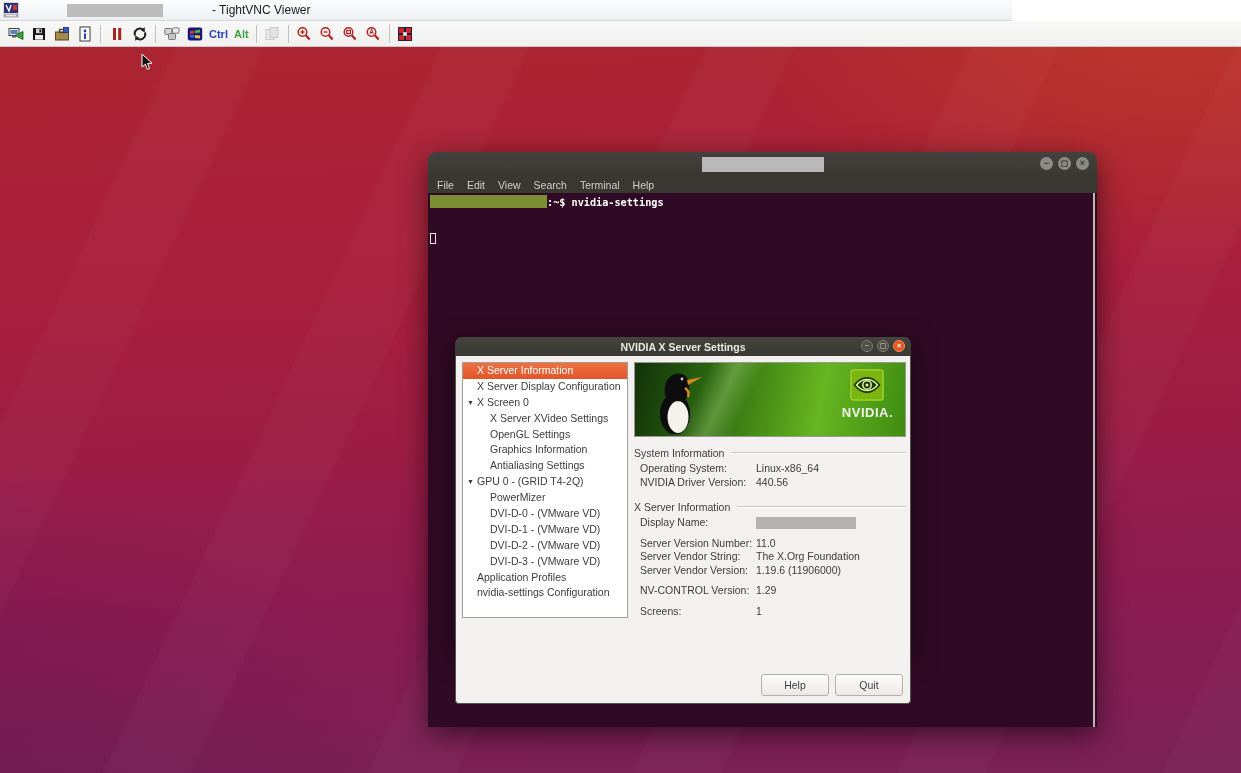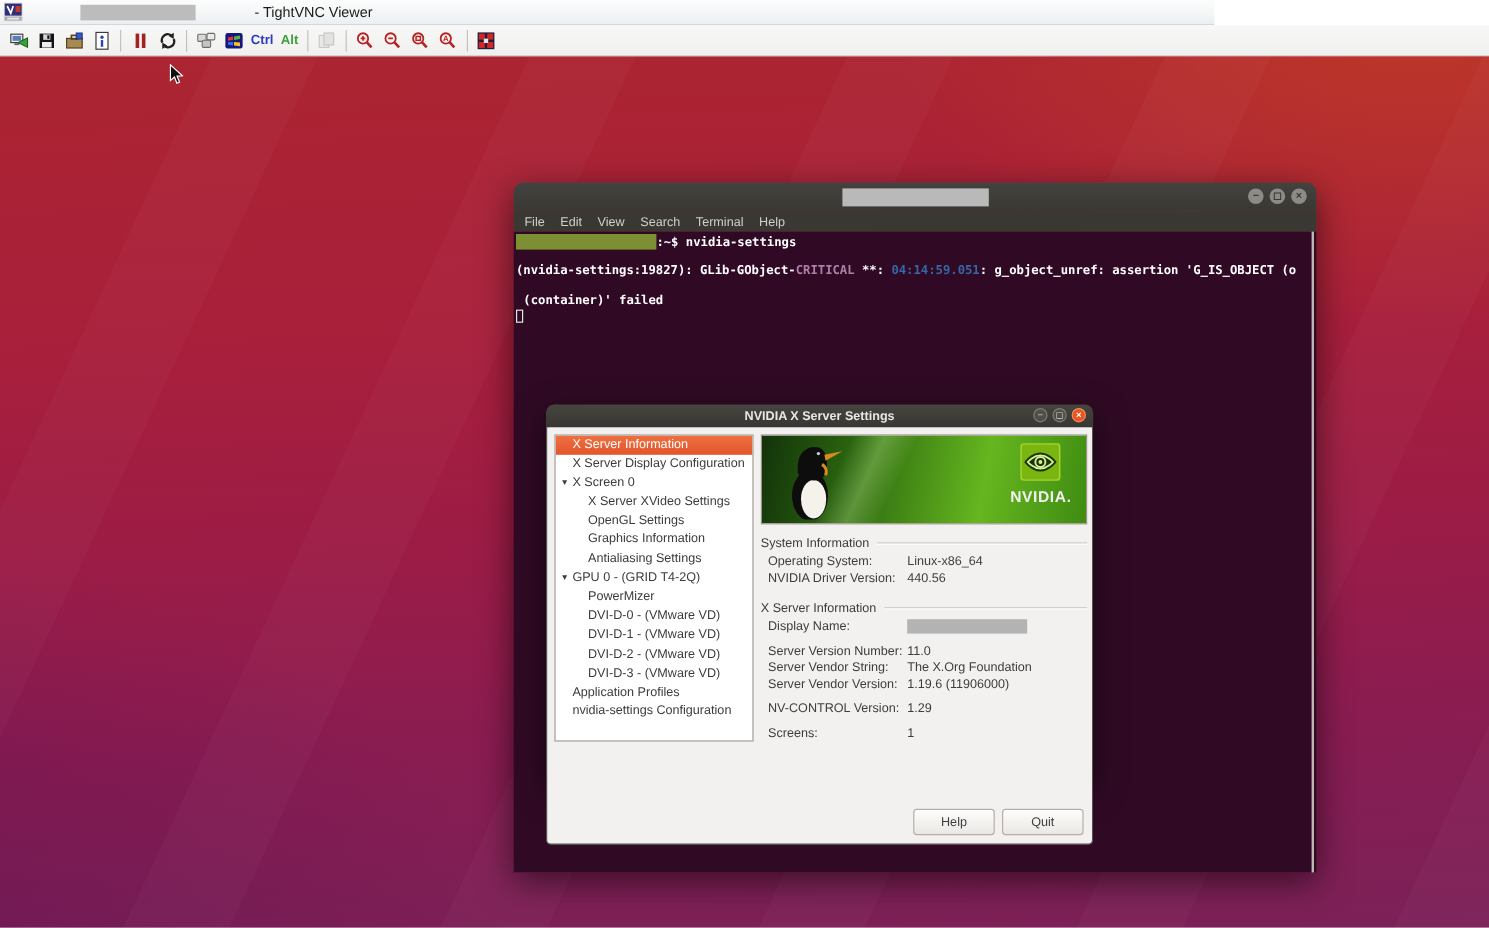--- a/index.html
+++ b/index.html
@@ -229,23 +229,21 @@
         <span class="t-menu-item">File</span>
         <span class="t-menu-item">Edit</span>
         <span class="t-menu-item">View</span>
         <span class="t-menu-item">Search</span>
         <span class="t-menu-item">Terminal</span>
         <span class="t-menu-item">Help</span>
       </div>
     <div class="t-content" id="terminal-content">
         <div class="t-line"><span class="prompt-redact"></span><span style="color: rgb(255, 255, 255);">:~$ nvidia-settings</span></div>
         <div class="t-line"></div>
-        <div class="t-line"><span style="color: rgb(255, 255, 255);">(nvidia-settings:19827): GLib-GObject-</span><span style="color: rgb(173, 127, 168);">CRITICAL</span><span style="color: rgb(255, 255, 255);"> **: </span><span style="color: rgb(53, 102, 166);">04:14:59.051</span><span style="color: rgb(255, 255, 255);">: g_object_unref: assertion 'G_IS_OBJECT (o</span></div>
         <div class="t-line"></div>
-        <div class="t-line"><span style="color: rgb(255, 255, 255);"> (container)' failed</span></div>
         <div class="t-line"><span class="t-cursor"></span></div>
         <div class="t-scrollbar"></div>
       </div>
   </div>
 
   <div class="nvwin">
     <div class="nv-titlebar">
       <span class="nv-title">NVIDIA X Server Settings</span>
       <span class="nv-buttons">
         <span class="nv-circle">−</span>

